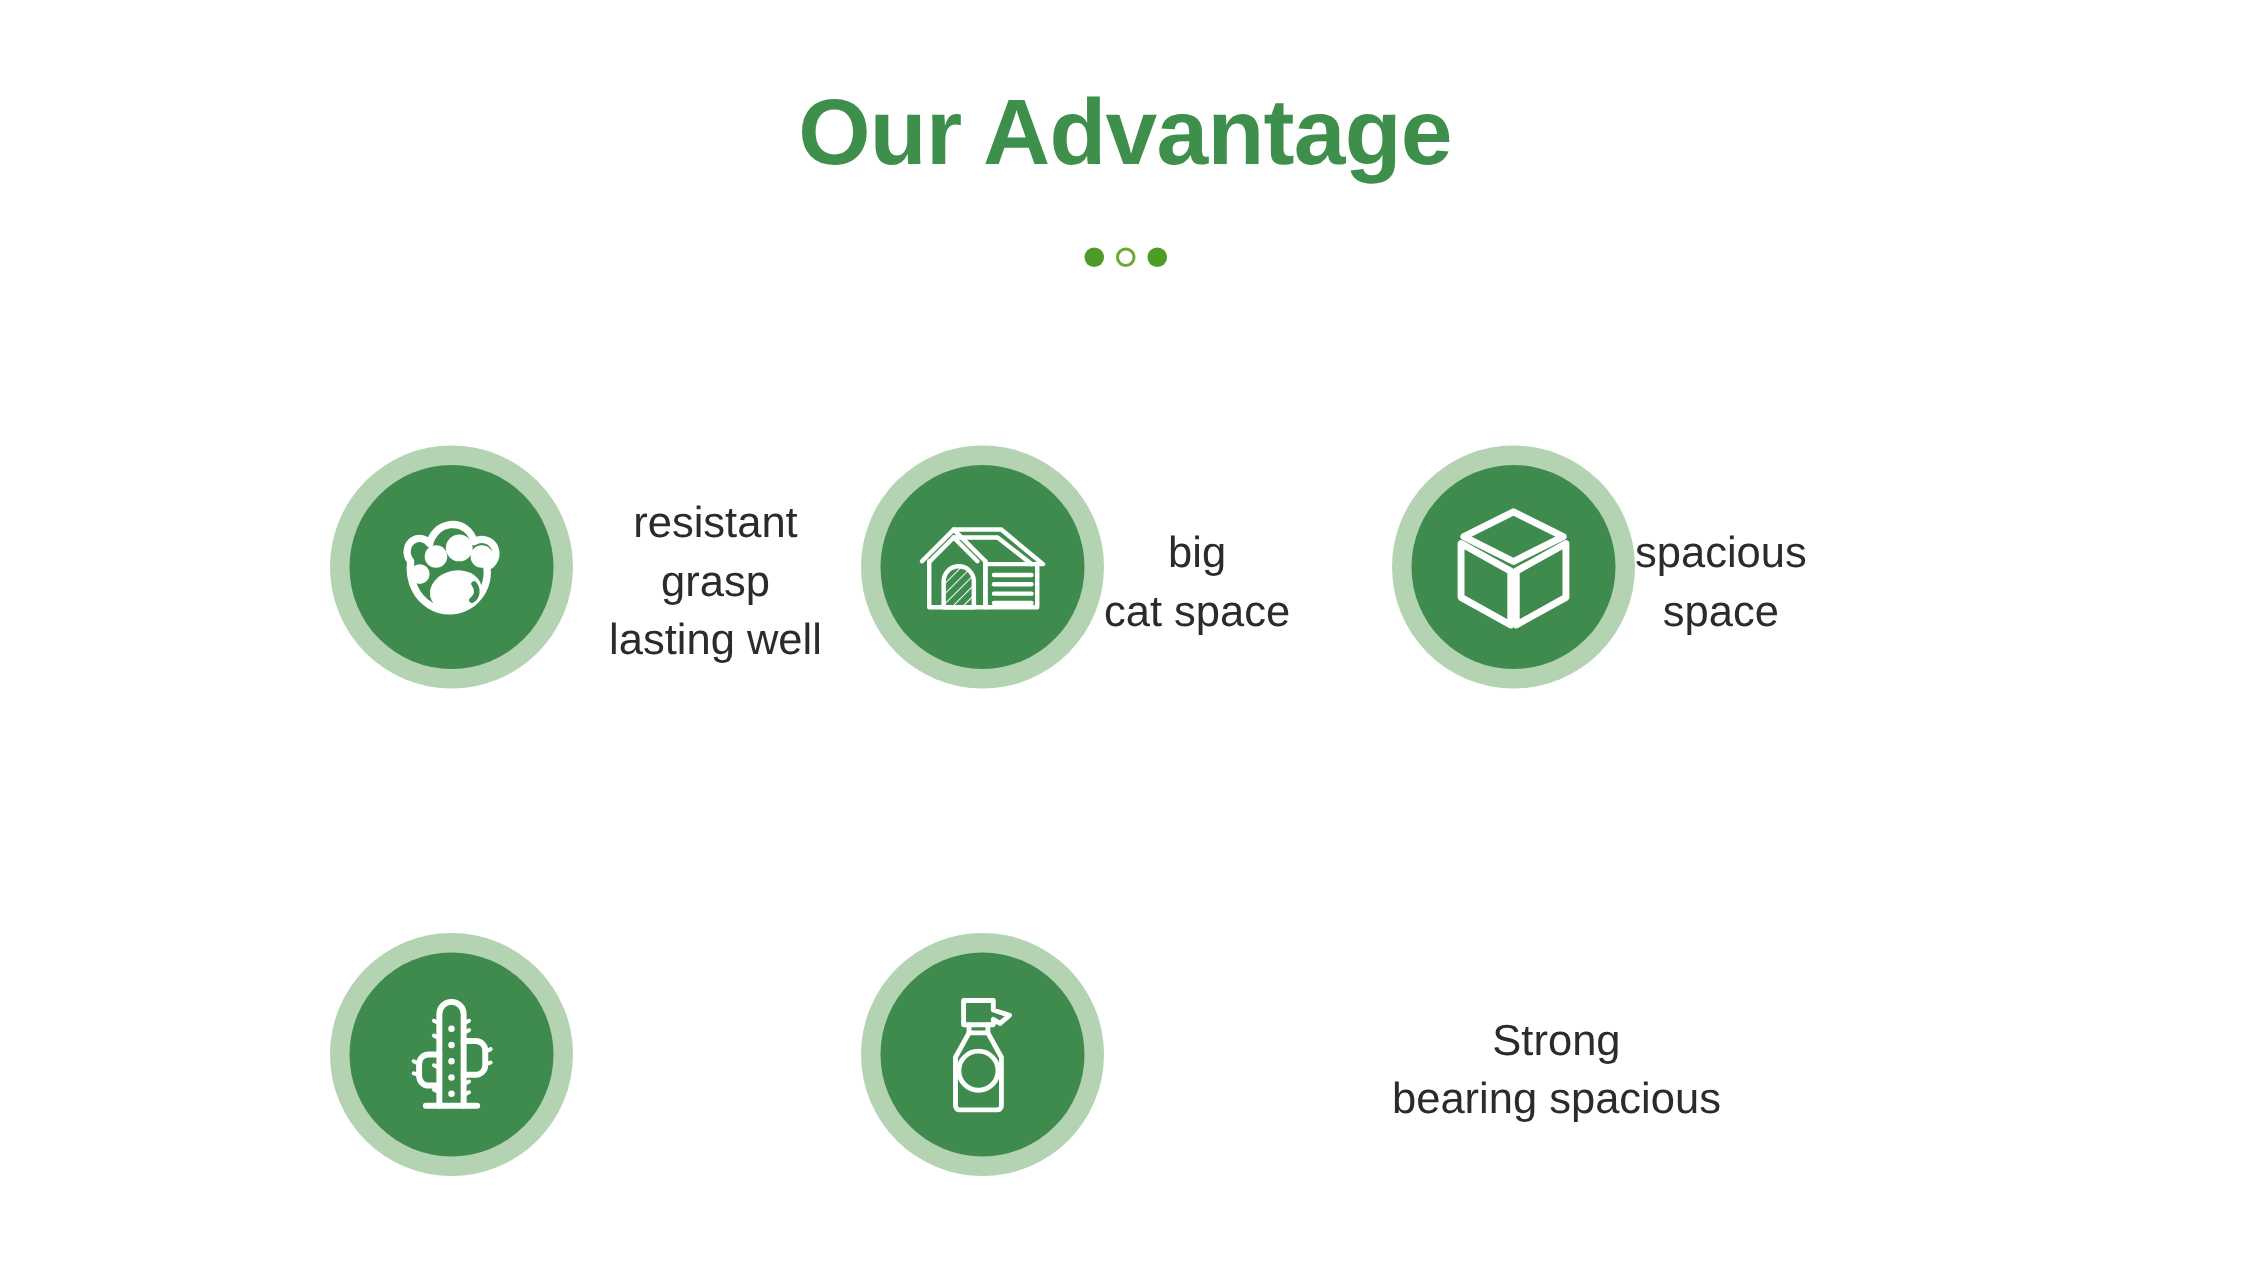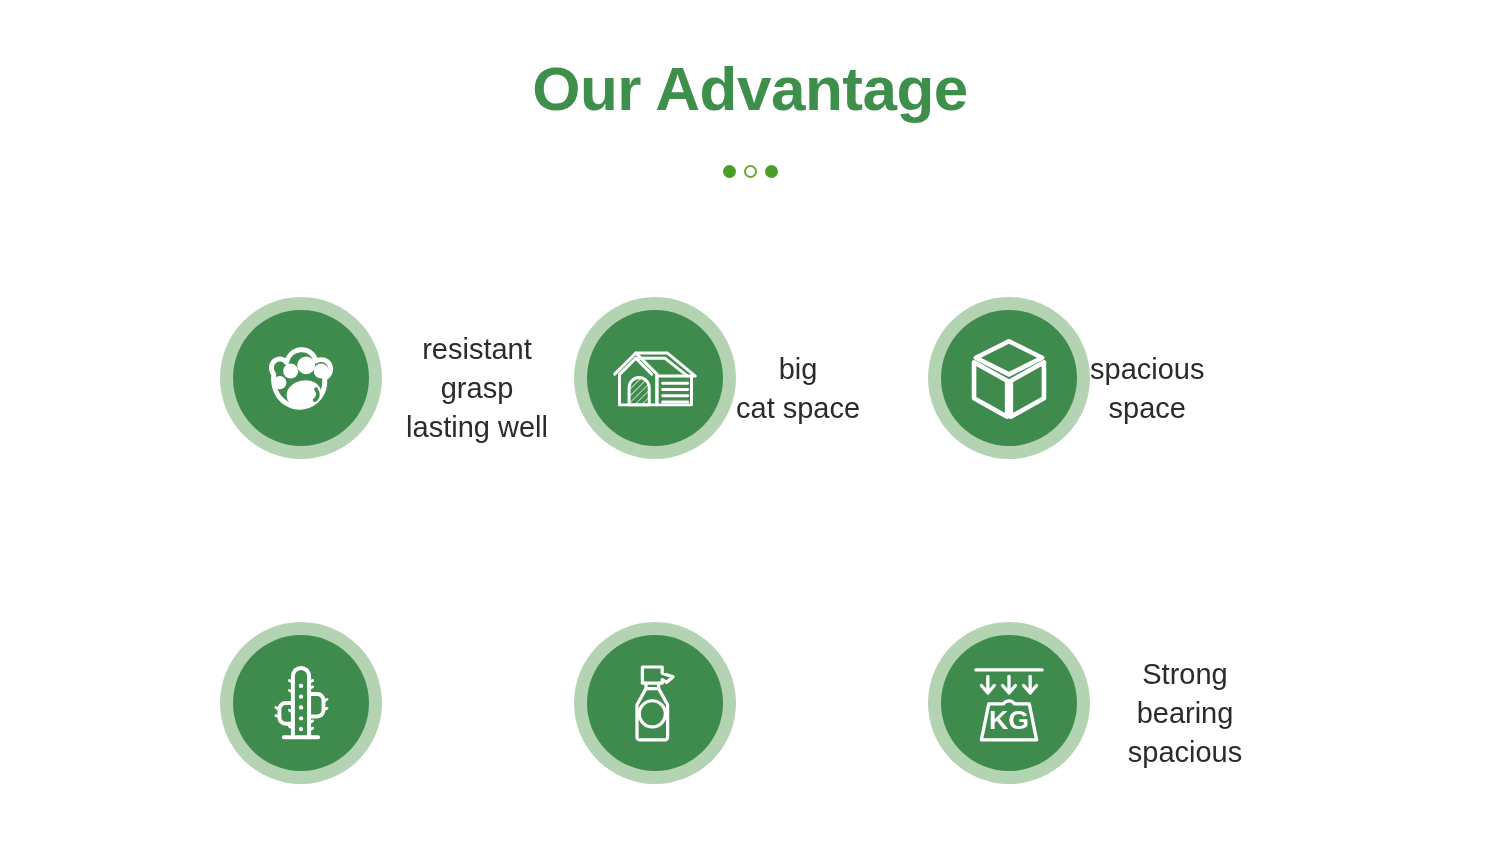--- a/index.html
+++ b/index.html
@@ -247,38 +247,18 @@
             <path d="M40 34 L30 52 L30 88 a3 3 0 0 0 3 3 L61 91 a3 3 0 0 0 3 -3
                      L64 52 L54 34"></path>
 
             <circle cx="47" cy="62" r="14.5"></circle>
           </svg>
         </div>
       </div>
     </div>
 
     <div class="feature-card">
-      <div class="icon-badge">
-        <div class="icon-inner">
-          <svg width="92" height="92" viewBox="0 0 100 100" fill="none">
-            <g stroke="#ffffff" stroke-width="3.6" stroke-linejoin="round" stroke-linecap="round">
-
-              <line x1="14" y1="14" x2="86" y2="14"></line>
-
-              <line x1="27" y1="21" x2="27" y2="38"></line>
-              <path d="M20 31 L27 39 L34 31"></path>
-              <line x1="50" y1="21" x2="50" y2="38"></line>
-              <path d="M43 31 L50 39 L57 31"></path>
-              <line x1="73" y1="21" x2="73" y2="38"></line>
-              <path d="M66 31 L73 39 L80 31"></path>
-
-              <path d="M44 51 a7 7 0 0 1 12 0 L72 51 L80 90 L20 90 L28 51 Z"></path>
-            </g>
-            <text x="50" y="78" fill="#ffffff" font-family="'Liberation Sans', sans-serif" font-size="29" font-weight="bold" text-anchor="middle">KG</text>
-          </svg>
-        </div>
-      </div>
       <div class="feature-label">Strong
 bearing spacious</div>
     </div>
 
   </div>
 </div>
 
 </body></html>

